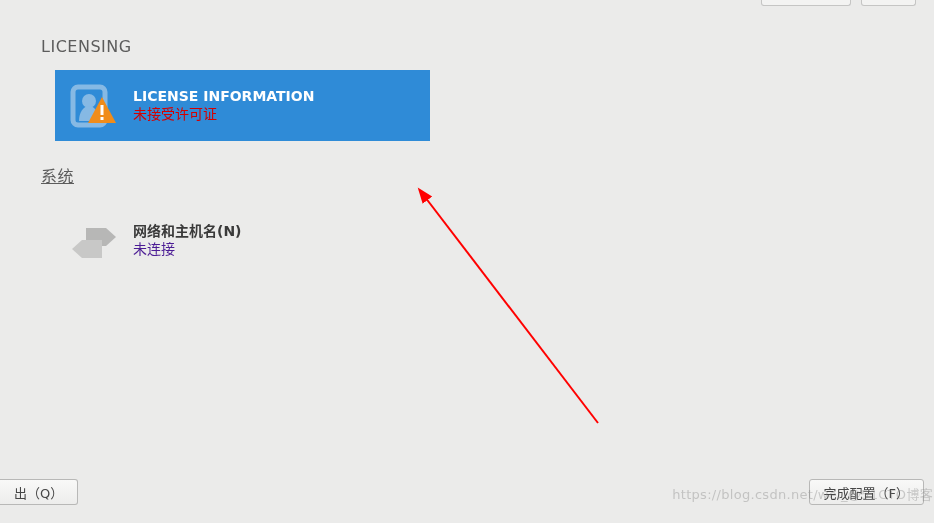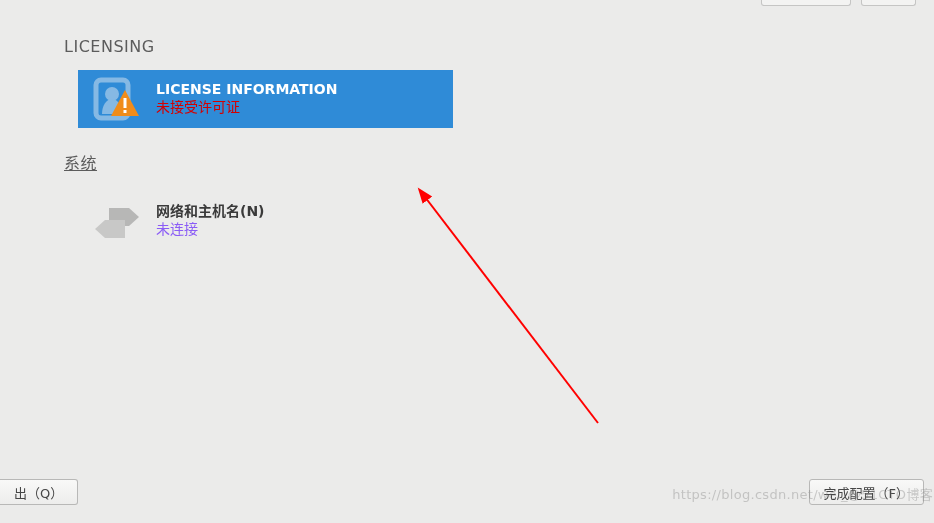--- a/index.html
+++ b/index.html
@@ -5,32 +5,32 @@
     * { box-sizing: border-box; margin: 0; padding: 0; }
     body {
       width: 934px;
       height: 523px;
       background: #ebebea;
       font-family: "DejaVu Sans", "Noto Sans CJK SC", sans-serif;
       position: relative;
       overflow: hidden;
       color: #555;
     }
-    .content { padding: 0 64px; }
+    .content { padding: 0 41px; }
     .section-title {
       font-size: 16px;
       color: #5c5c5c;
       letter-spacing: 0.5px;
       font-weight: 400;
       margin-top: 37px;
     }
     .spoke {
       display: flex;
       align-items: center;
-      height: 58px;
+      height: 71px;
       width: 375px;
       cursor: pointer;
       margin-left: 14px;
       margin-top: 14px;
     }
     .spoke .icon-wrap {
       width: 78px;
       display: flex;
       justify-content: center;
       align-items: center;
@@ -45,21 +45,21 @@
     .spoke .status {
       font-size: 14px;
       line-height: 1.4;
     }
     .spoke.selected {
       background: #2f8bd7;
     }
     .spoke.selected .title { color: #fff; }
     .spoke.selected .status { color: #d40000; }
     .spoke.plain .title { color: #3a3a3a; font-weight: 700; }
-    .spoke.plain .status { color: #8b5cf6; }
+    .spoke.plain .status { color: #4c1d95; }
     .section-title.system { margin-top: 22px; text-decoration: underline; }
     .spoke.plain { margin-top: 18px; justify-content: flex-end; }
     .footer {
       position: absolute;
       bottom: 10px;
       left: 0;
       right: 0;
       height: 34px;
     }
     .btn {

